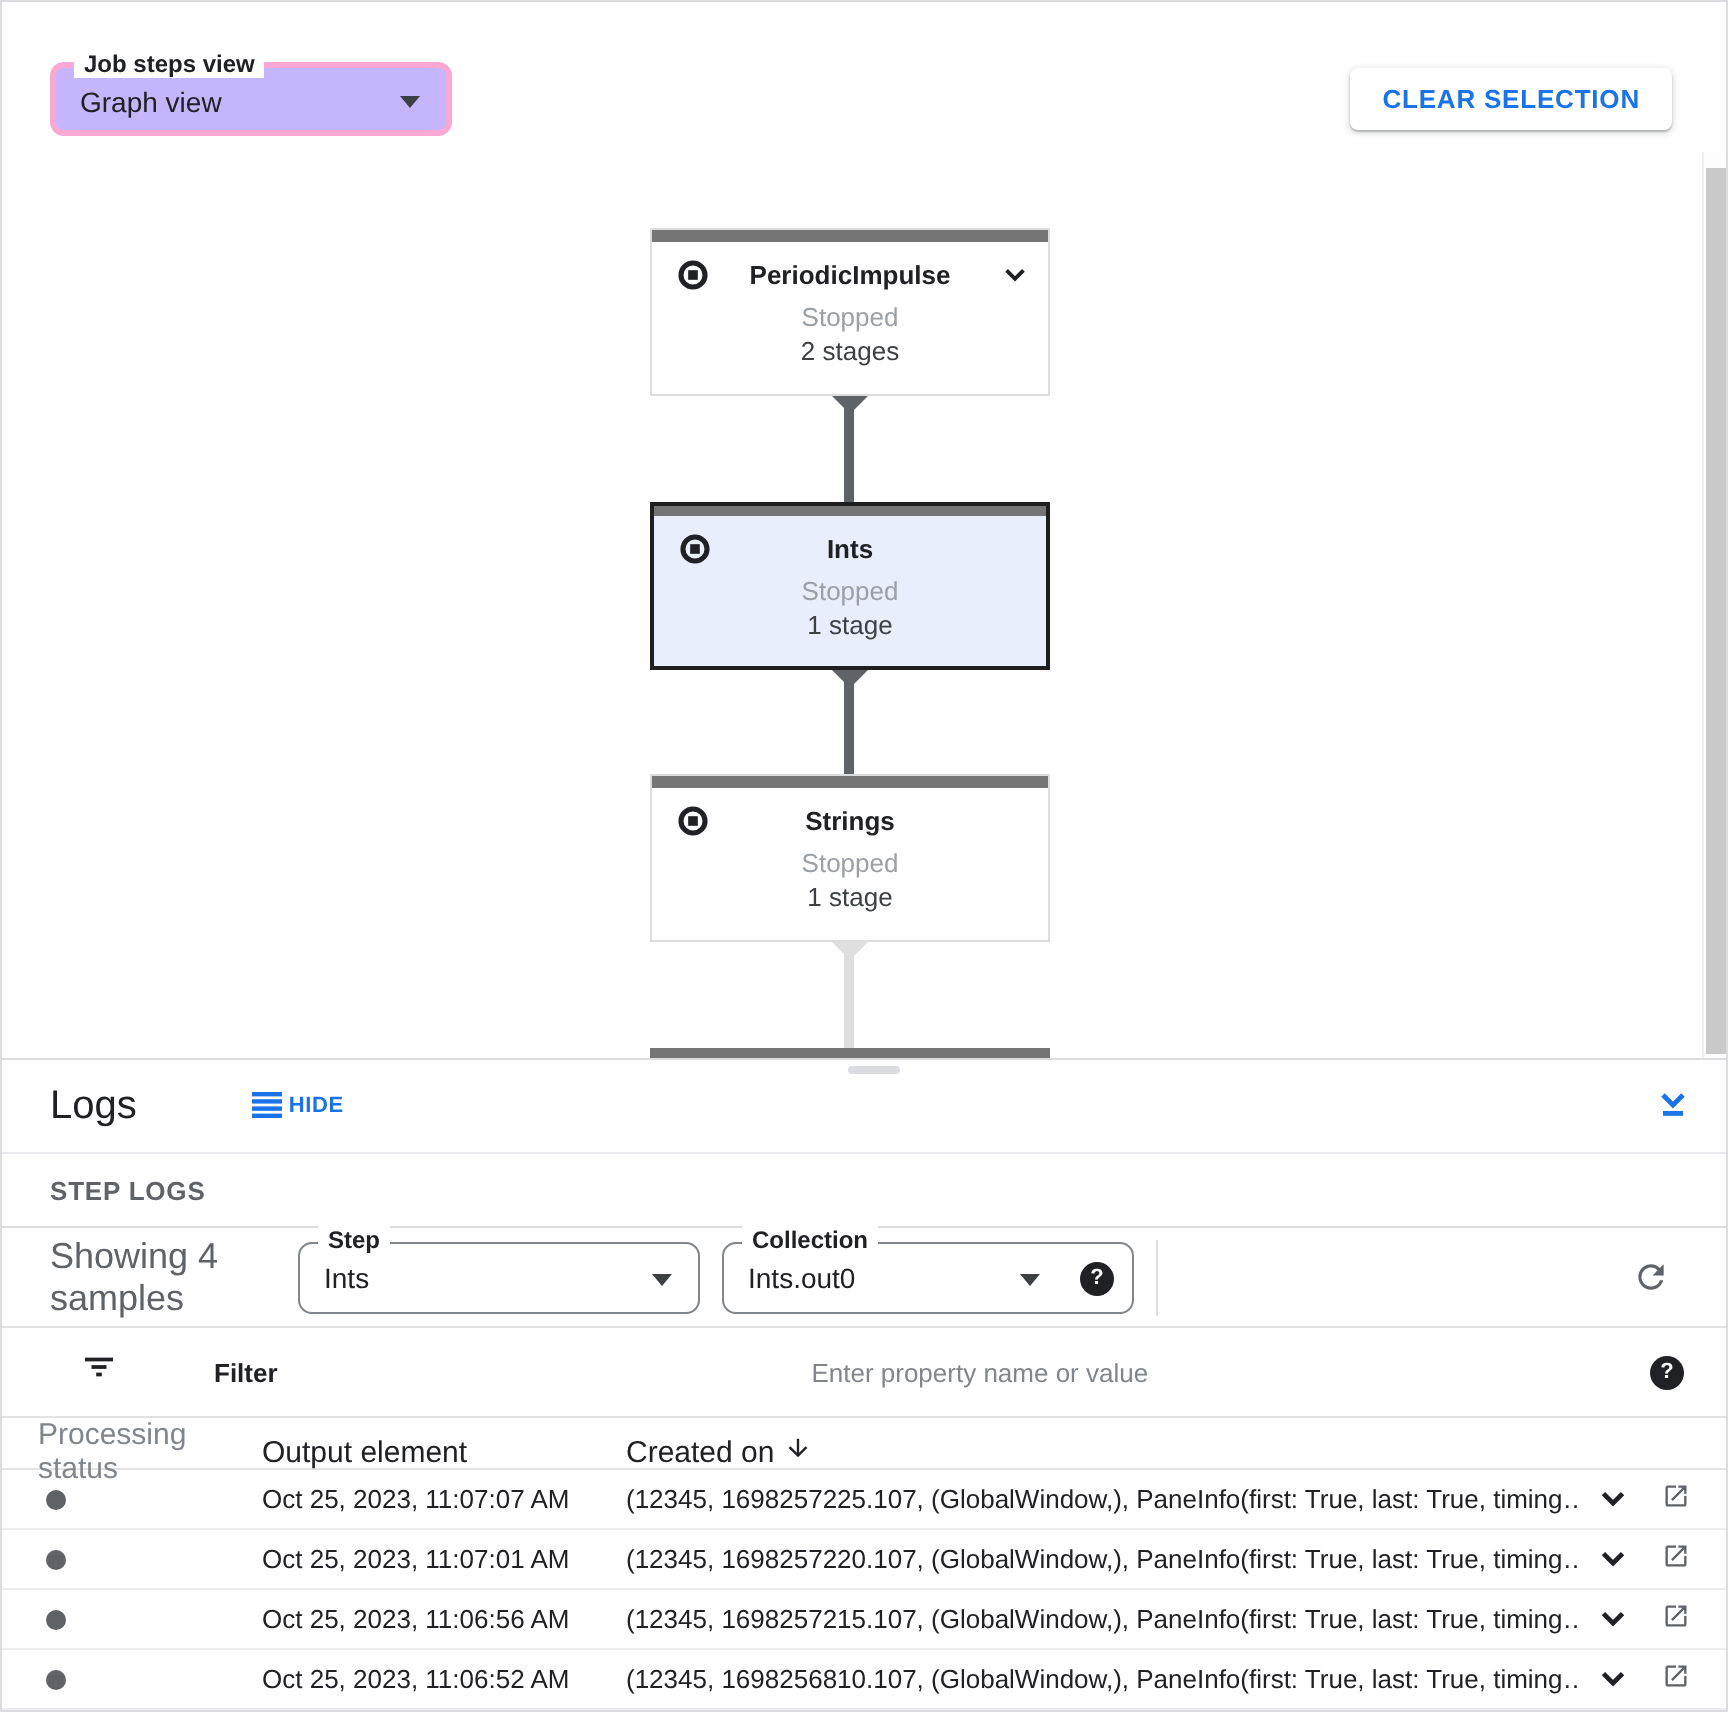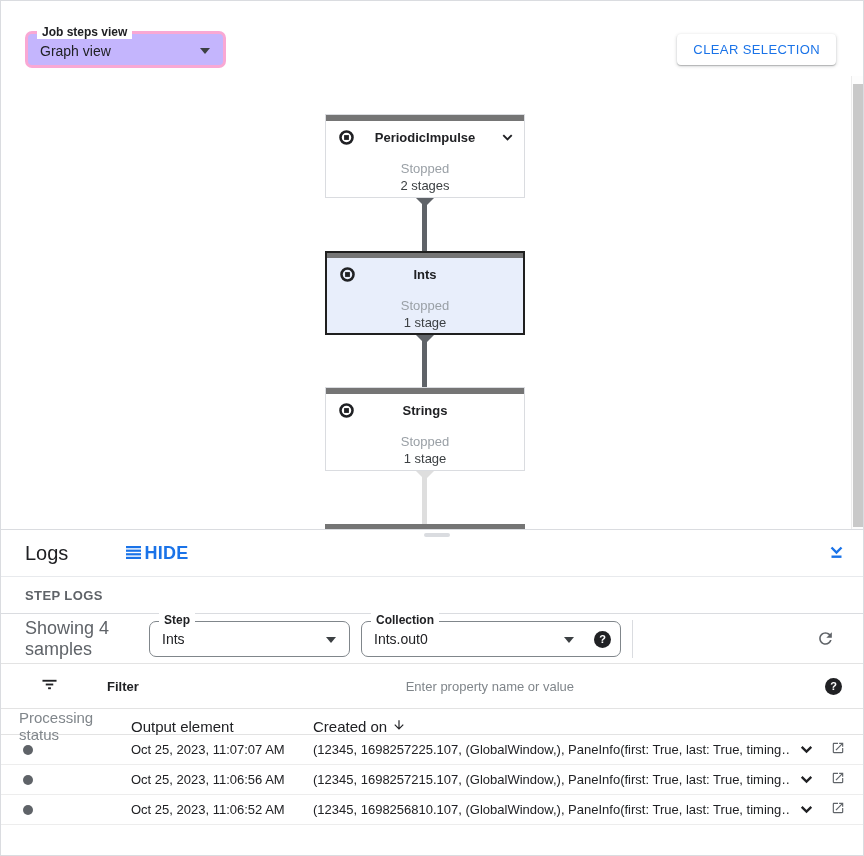--- a/index.html
+++ b/index.html
@@ -9,60 +9,60 @@
   
   .graph-area { position:relative; width:100%; height:528px; background:#fff; overflow:hidden; }
 
   .mselect { position:absolute; background:#c4b5fd; border:3px solid #f9a8d4; border-radius:7px; }
   .mselect .lbl { position:absolute; top:-9px; left:9px; background:#fff; padding:0 5px; font-size:12px; font-weight:700; color:#202124; white-space:nowrap; }
   .mselect .val { display:block; font-size:14px; color:#202124; padding-left:12px; line-height:35px; }
   .tri { position:absolute; right:13px; top:50%; margin-top:-2px; width:0; height:0; border-left:5px solid transparent; border-right:5px solid transparent; border-top:6px solid #3c4043; }
 
   .jobsteps { left:24px; top:30px; width:201px; height:37px; }
 
-  .clear-btn { position:absolute; right:27px; top:33px; height:31px; padding:0 16px; background:#fff; border:none; border-radius:4px; box-shadow:0 1px 1px rgba(60,64,67,.3), 0 1px 3px 1px rgba(60,64,67,.15); color:#1a73e8; font-family:inherit; font-size:13px; font-weight:400; letter-spacing:.4px; cursor:pointer; }
+  .clear-btn { position:absolute; right:27px; top:33px; height:31px; padding:0 16px; background:#fff; border:none; border-radius:4px; box-shadow:0 1px 1px rgba(60,64,67,.3), 0 1px 3px 1px rgba(60,64,67,.15); color:#1a73e8; font-family:inherit; font-size:13px; font-weight:700; letter-spacing:.4px; cursor:pointer; }
 
   .node { position:absolute; left:324px; width:200px; height:84px; background:#fff; border:1px solid #dadce0; text-align:center; cursor:pointer; }
   .node .bar { height:6px; background:#757575; }
   .node.selected { border:2px solid #1f1f1f; background:#e8eefb; }
   .node.selected .bar { height:5px; }
   .node .trow { position:relative; margin-top:7px; height:19px; }
   .node .ntitle { font-size:13px; font-weight:700; color:#202124; line-height:19px; }
   .node .stop-ic { position:absolute; left:12px; top:1px; }
   .node .nchev { position:absolute; right:9px; top:2px; }
-  .node .nstatus { margin-top:14px; font-size:13px; color:#9aa0a6; }
+  .node .nstatus { margin-top:4px; font-size:13px; color:#9aa0a6; }
   .node .nstages { margin-top:2px; font-size:13px; color:#3c4043; }
 
   .edge-line { position:absolute; left:421px; width:5px; background:#5f6368; }
   .edge-arrow { position:absolute; left:415px; width:0; height:0; border-left:9px solid transparent; border-right:9px solid transparent; border-top:9px solid #5f6368; }
   .edge-light { background:#dedede; }
   .edge-arrow.edge-light { background:none; border-top-color:#dedede; }
   .partial-bar { position:absolute; left:324px; top:523px; width:200px; height:6px; background:#757575; }
 
   .vscroll { position:absolute; top:75px; right:0; bottom:0; width:12px; background:#fdfdfd; border-left:1px solid #ececec; }
   .vthumb { position:absolute; top:8px; bottom:2px; left:1px; width:10px; background:#c9c9c9; }
 
   
   .logs-panel { position:relative; width:100%; height:328px; border-top:1px solid #dadce0; background:#fff; }
   .drag-handle { position:absolute; top:3px; left:423px; width:26px; height:4px; background:#dadce0; border-radius:2px; cursor:ns-resize; }
 
   .logs-header { display:flex; align-items:center; height:46px; padding:0 24px; }
   .logs-title { font-size:20px; color:#202124; }
-  .hide-btn { display:flex; align-items:center; gap:3px; margin-left:58px; background:none; border:none; color:#1a73e8; font-family:inherit; font-size:18px; font-weight:700; letter-spacing:.3px; cursor:pointer; }
+  .hide-btn { display:flex; align-items:center; gap:3px; margin-left:58px; background:none; border:none; color:#1a73e8; font-family:inherit; font-size:11px; font-weight:700; letter-spacing:.3px; cursor:pointer; }
   .collapse-btn { margin-left:auto; margin-right:-6px; background:none; border:none; cursor:pointer; height:22px; }
 
   .tabs { display:flex; height:38px; border-top:1px solid #e8eaed; border-bottom:1px solid #dadce0; }
   .tab { display:flex; align-items:center; justify-content:center; padding:0 24px; font-size:13px; font-weight:700; letter-spacing:.4px; color:#5f6368; cursor:pointer; position:relative; }
   .tab.active { color:#1a73e8; }
   .tab.active::after { content:""; position:absolute; left:0; right:0; bottom:-1px; height:3px; background:#1a73e8; }
 
   .controls { display:flex; align-items:center; height:49px; padding:0 24px; }
   .showing { width:124px; font-size:18px; color:#5f6368; }
   .step-sel { position:relative; width:201px; height:36px; }
-  .coll-sel { position:relative; width:260px; height:36px; margin-left:11px; }
+  .coll-sel { position:relative; width:206px; height:36px; margin-left:11px; }
   .step-sel, .coll-sel { border:1px solid #80868b; border-radius:7px; background:#fff; cursor:pointer; }
   .step-sel .val, .coll-sel .val { line-height:34px; }
   .coll-sel .tri { right:46px; }
   .help-badge { display:inline-flex; align-items:center; justify-content:center; width:17px; height:17px; border-radius:50%; background:#202124; color:#fff; font-size:11px; font-weight:700; cursor:pointer; }
   .coll-help { position:absolute; right:9px; top:9px; }
   .vdiv { width:1px; height:38px; background:#dadce0; margin-left:11px; }
   .refresh-btn { margin-left:auto; margin-right:4px; background:none; border:none; cursor:pointer; height:20px; }
 
   .filter-row { display:flex; align-items:center; height:45px; border-top:1px solid #e3e3e3; padding:0 21px 0 40px; }
   .filter-label { font-size:13px; font-weight:700; color:#202124; margin-left:9px;padding-left:40px; }
@@ -250,20 +250,31 @@
       <span class="cell">Oct 25, 2023, 11:07:07 AM</span>
       <span class="cell">(12345, 1698257225.107, (GlobalWindow,), PaneInfo(first: True, last: True, timing…</span>
       <button class="icon-btn"><svg width="17" height="17" viewBox="0 0 16 16">
             <path d="M3.5 5.5L8 10l4.5-4.5" fill="none" stroke="#202124" stroke-width="2.2"></path>
           </svg></button>
       <button class="icon-btn"><svg width="14" height="14" viewBox="0 0 24 24">
             <path d="M19 19H5V5h7V3H5c-1.11 0-2 .9-2 2v14c0 1.1.89 2 2 2h14c1.1 0 2-.9 2-2v-7h-2v7zM14 3v2h3.59l-9.83 9.83 1.41 1.41L19 6.41V10h2V3h-7z" fill="#5f6368"></path>
           </svg></button>
     </div>
 
+    <div class="tgrid trow2">
+      <span class="dot"></span>
+      <span class="cell">Oct 25, 2023, 11:07:01 AM</span>
+      <span class="cell">(12345, 1698257220.107, (GlobalWindow,), PaneInfo(first: True, last: True, timing…</span>
+      <button class="icon-btn"><svg width="17" height="17" viewBox="0 0 16 16">
+            <path d="M3.5 5.5L8 10l4.5-4.5" fill="none" stroke="#202124" stroke-width="2.2"></path>
+          </svg></button>
+      <button class="icon-btn"><svg width="14" height="14" viewBox="0 0 24 24">
+            <path d="M19 19H5V5h7V3H5c-1.11 0-2 .9-2 2v14c0 1.1.89 2 2 2h14c1.1 0 2-.9 2-2v-7h-2v7zM14 3v2h3.59l-9.83 9.83 1.41 1.41L19 6.41V10h2V3h-7z" fill="#5f6368"></path>
+          </svg></button>
+    </div>
 
     <div class="tgrid trow2">
       <span class="dot"></span>
       <span class="cell">Oct 25, 2023, 11:06:56 AM</span>
       <span class="cell">(12345, 1698257215.107, (GlobalWindow,), PaneInfo(first: True, last: True, timing…</span>
       <button class="icon-btn"><svg width="17" height="17" viewBox="0 0 16 16">
             <path d="M3.5 5.5L8 10l4.5-4.5" fill="none" stroke="#202124" stroke-width="2.2"></path>
           </svg></button>
       <button class="icon-btn"><svg width="14" height="14" viewBox="0 0 24 24">
             <path d="M19 19H5V5h7V3H5c-1.11 0-2 .9-2 2v14c0 1.1.89 2 2 2h14c1.1 0 2-.9 2-2v-7h-2v7zM14 3v2h3.59l-9.83 9.83 1.41 1.41L19 6.41V10h2V3h-7z" fill="#5f6368"></path>

